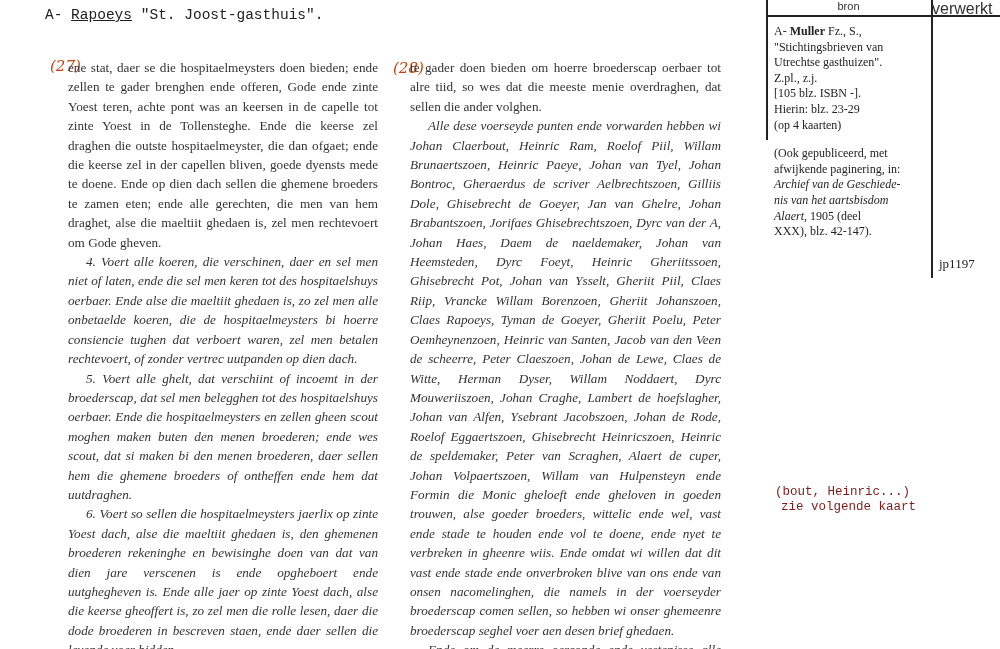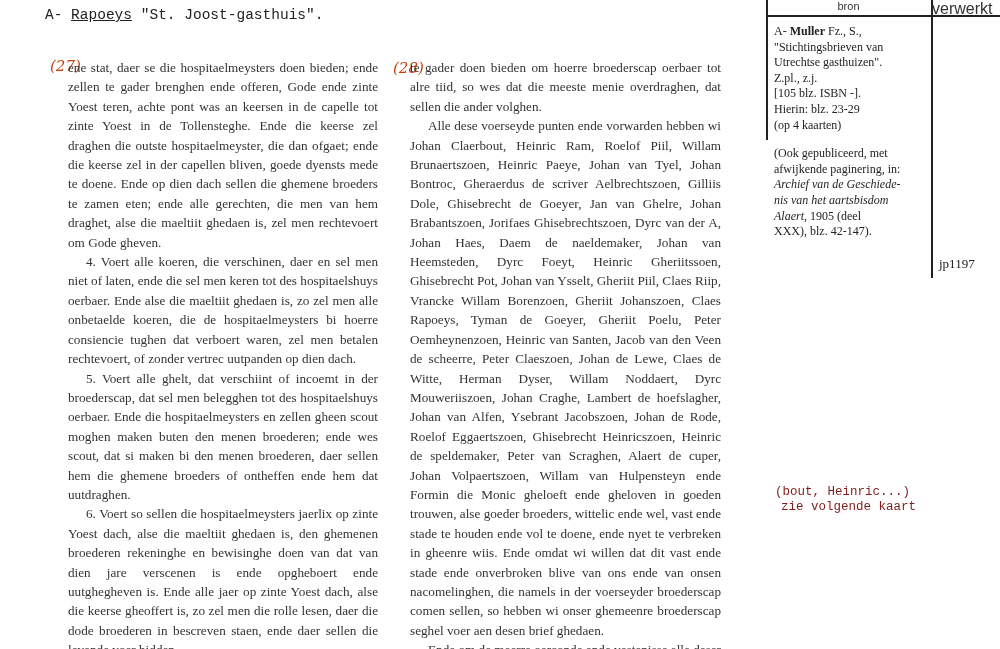--- a/index.html
+++ b/index.html
@@ -9,21 +9,21 @@
   .sans { font-family: "Liberation Sans", "DejaVu Sans", sans-serif; }
 
   #header { position: absolute; left: 45px; top: 6px; font-size: 14.5px; line-height: 18px; color: #222; }
   #header .line2 { padding-left: 23px; }
   #header .u { text-decoration: underline; }
 
   .col { position: absolute; font-size: 13.2px; line-height: 19.4px; text-align: justify; color: #333; }
   #col-left { left: 68px; top: 58px; width: 310px; }
   #col-right { left: 410px; top: 58px; width: 311px; }
   .col p { margin: 0; text-indent: 0; }
-  .col p.ind { text-indent: 18px; }
+  .col p.ind { text-indent: 18px; font-style: italic; }
   .pageno { position: absolute; font-family: "DejaVu Serif", serif; font-style: italic; font-size: 15px; color: #c2410c; }
   #pageno-left { left: 50px; top: 57px; }
   #pageno-right { left: 393px; top: 59px; }
   .col p.first { text-indent: 0; }
 
   
   .vline { position: absolute; background: #222; width: 1.5px; }
   .hline { position: absolute; background: #222; height: 1.5px; }
   #card-hdr-bron { position: absolute; left: 766px; top: 0px; width: 165px; text-align: center; font-size: 11px; color: #333; }
   #card-hdr-verwerkt { position: absolute; left: 932px; top: 0px; width: 59px; text-align: center; font-size: 16px; color: #333; }

